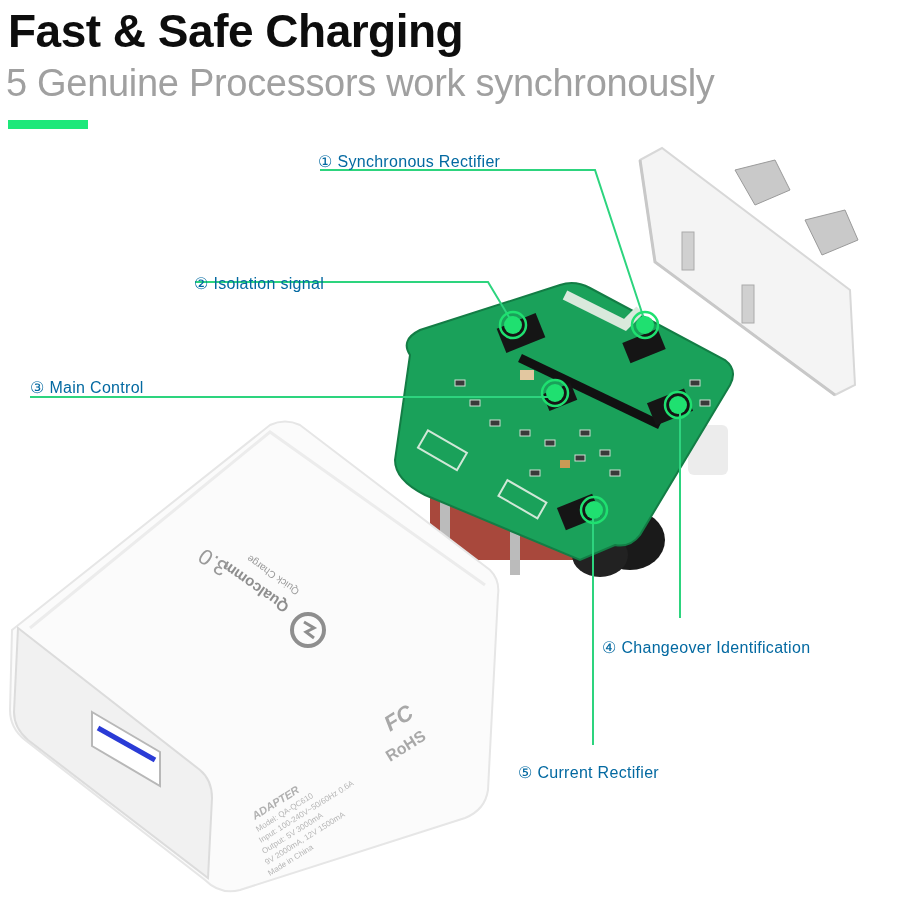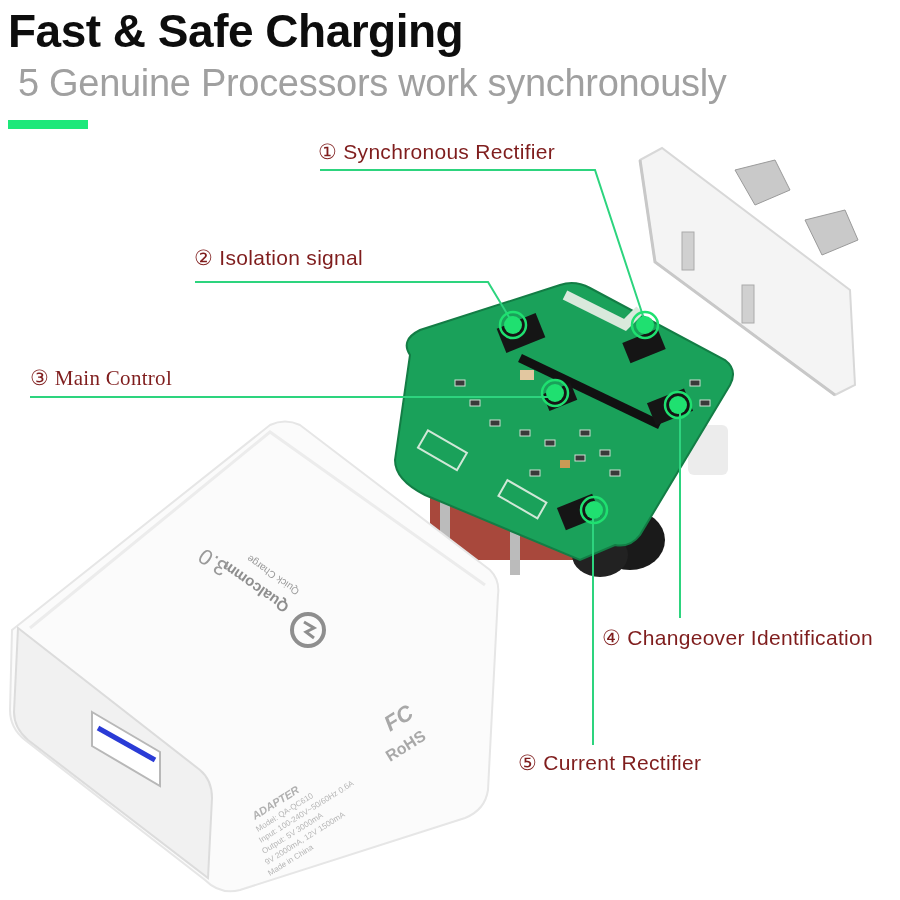--- a/index.html
+++ b/index.html
@@ -1,20 +1,20 @@
 <!DOCTYPE html>
 <html><head>
 <meta charset="utf-8">
 <style>
   html,body{margin:0;padding:0;background:#fff;}
   body{width:900px;height:900px;position:relative;overflow:hidden;font-family:"Liberation Sans",sans-serif;}
   .title{position:absolute;left:8px;top:4px;font-size:46px;font-weight:bold;color:#0d0d0d;letter-spacing:-0.5px;white-space:nowrap;}
-  .subtitle{position:absolute;left:18px;top:62px;font-size:38px;color:#a0a0a0;white-space:nowrap;letter-spacing:-0.3px;text-align:center;}
+  .subtitle{position:absolute;left:6px;top:62px;font-size:38px;color:#a0a0a0;white-space:nowrap;letter-spacing:-0.3px;text-align:center;}
   .accent-bar{position:absolute;left:8px;top:120px;width:80px;height:9px;}
-  .label{position:absolute;font-size:21px;color:#7f1d1d;white-space:nowrap;letter-spacing:0.3px;}
+  .label{position:absolute;font-size:16px;color:#0369a1;white-space:nowrap;letter-spacing:0.3px;margin-top:12px;}
   svg.art{position:absolute;left:0;top:0;}
 </style>
 </head>
 <body>
 
 <div class="title">Fast &amp; Safe Charging</div>
 <div class="subtitle">5 Genuine Processors work synchronously</div>
 <div class="accent-bar" style="background:#1de87a;"></div>
 
 <svg class="art" width="900" height="900" viewBox="0 0 900 900">
@@ -134,25 +134,25 @@
     <text transform="translate(264 854) rotate(-32)" font-size="8" fill="#b5b5b5" font-family="Liberation Sans, sans-serif">Output: 5V 3000mA</text>
     <text transform="translate(267 865) rotate(-32)" font-size="8" fill="#b5b5b5" font-family="Liberation Sans, sans-serif">9V 2000mA, 12V 1500mA</text>
     <text transform="translate(270 876) rotate(-32)" font-size="8" fill="#b5b5b5" font-family="Liberation Sans, sans-serif">Made in China</text>
   </g>
 </svg>
 
 <div class="label" style="left:318px;top:140px;">
   <span>①</span>
   <span>Synchronous Rectifier</span>
 </div>
-<div class="label" style="left:194px;top:246px;text-align:right;">
+<div class="label" style="left:194px;top:262px;text-align:right;">
   <span>②</span>
   <span>Isolation signal</span>
 </div>
-<div class="label" style="left:30px;top:366px;font-family:Liberation Serif, serif;">
+<div class="label" style="left:30px;top:366px;">
   <span>③</span>
   <span>Main Control</span>
 </div>
 <div class="label" style="left:602px;top:626px;">
   <span>④</span>
   <span>Changeover Identification</span>
 </div>
 <div class="label" style="left:518px;top:751px;">
   <span>⑤</span>
   <span>Current Rectifier</span>

